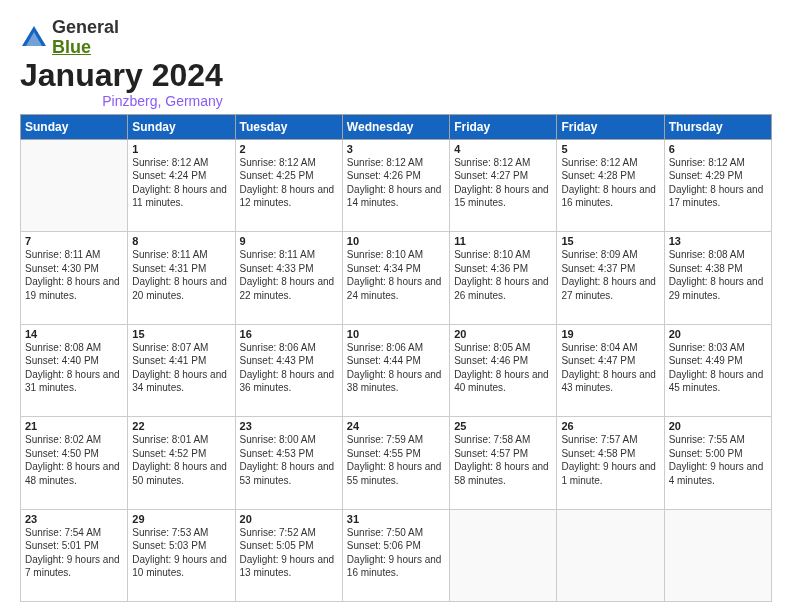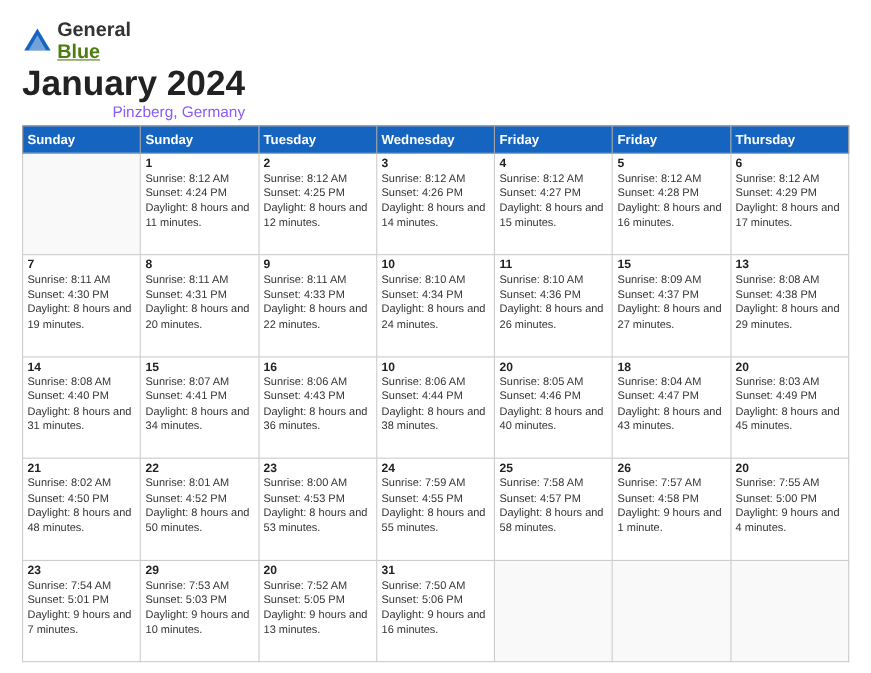--- a/index.html
+++ b/index.html
@@ -197,21 +197,21 @@
         </td>
           <td>
           <span class="day-num">10</span>
           <span class="day-info">Sunrise: 8:06 AM<br>Sunset: 4:44 PM<br>Daylight: 8 hours and 38 minutes.</span>
         </td>
           <td>
           <span class="day-num">20</span>
           <span class="day-info">Sunrise: 8:05 AM<br>Sunset: 4:46 PM<br>Daylight: 8 hours and 40 minutes.</span>
         </td>
           <td>
-          <span class="day-num">18</span>
+          <span class="day-num">19</span>
           <span class="day-info">Sunrise: 8:04 AM<br>Sunset: 4:47 PM<br>Daylight: 8 hours and 43 minutes.</span>
         </td>
           <td>
           <span class="day-num">20</span>
           <span class="day-info">Sunrise: 8:03 AM<br>Sunset: 4:49 PM<br>Daylight: 8 hours and 45 minutes.</span>
         </td>
         </tr>
         <tr>
           <td>
           <span class="day-num">21</span>

